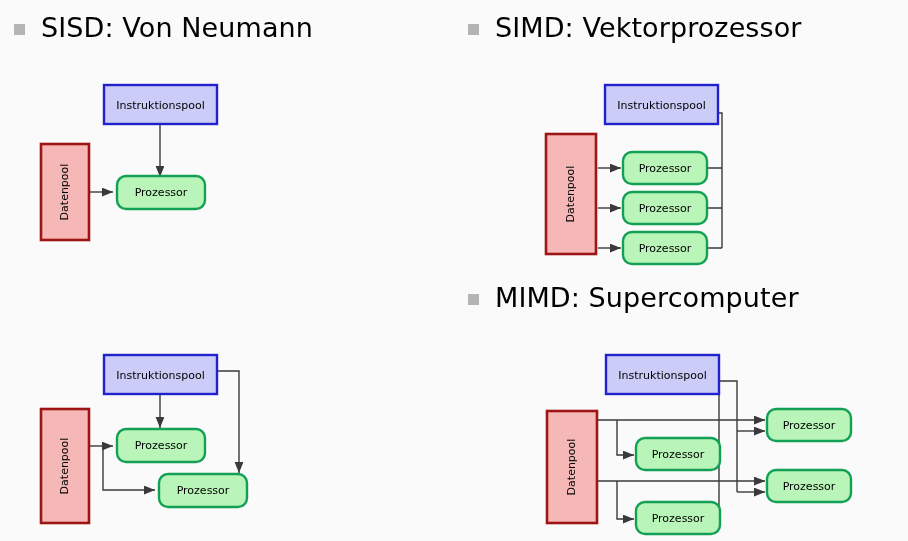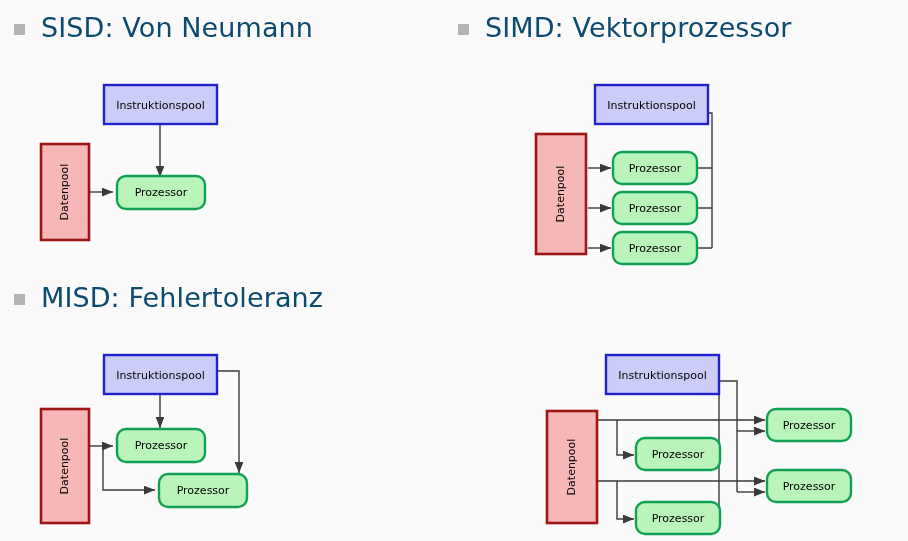--- a/index.html
+++ b/index.html
@@ -17,21 +17,21 @@
     position: relative;
     width: 908px;
     height: 541px;
   }
   .quadrant {
     position: absolute;
     width: 454px;
     height: 270px;
   }
   .q-tl { left: 0;   top: 0;   }
-  .q-tr { left: 444px; top: 0; }
+  .q-tr { left: 454px; top: 0; }
   .q-bl { left: 0;   top: 270px; }
   .q-br { left: 454px; top: 270px; }
 
   .heading {
     position: absolute;
     display: flex;
     align-items: center;
     gap: 16px;
     left: 14px;
     top: 14px;
@@ -41,21 +41,21 @@
     width: 11px;
     height: 11px;
     background: #b4b4b4;
     flex: 0 0 auto;
     position: relative;
     top: 2px;
   }
   .heading-text {
     font-size: 27px;
     line-height: 1;
-    color: #0c4a6e;
+    color: #000000;
     font-weight: 400;
     letter-spacing: 0.1px;
   }
 
   .diagram {
     position: absolute;
     left: 0;
     top: 58px;
     width: 454px;
     height: 212px;
@@ -182,63 +182,63 @@
         </g>
         <g>
           <rect class="proc-rect" x="169" y="174" width="84" height="32" rx="9" ry="9"></rect>
           <text class="box-label" x="211" y="190.5">Prozessor</text>
         </g>
       </svg>
     </div>
   </div>
 
   <div class="quadrant q-bl">
+    <div class="diagram">
+      <svg width="454" height="212" viewBox="0 0 454 212">
+        <defs>
+          <marker id="arrC" markerWidth="9" markerHeight="9" refX="8" refY="3.2" orient="auto" markerUnits="strokeWidth">
+            <path d="M0,0 L8,3.2 L0,6.4 z" fill="#3a3a3a"></path>
+          </marker>
+        </defs>
+
+        <path class="wire" d="M160,66 L160,100" marker-end="url(#arrC)"></path>
+
+        <path class="wire" d="M217,43 L239,43 L239,145" marker-end="url(#arrC)"></path>
+
+        <path class="wire" d="M89,118 L113,118" marker-end="url(#arrC)"></path>
+
+        <path class="wire" d="M103,118 L103,162 L155,162" marker-end="url(#arrC)"></path>
+
+        <g>
+          <rect class="ipool-rect" x="104" y="27" width="113" height="39"></rect>
+          <text class="box-label" x="160.5" y="47.5">Instruktionspool</text>
+        </g>
+
+        <g>
+          <rect class="dpool-rect" x="41" y="81" width="48" height="114"></rect>
+          <text class="box-label-vert" x="65" y="138" transform="rotate(-90 65 138)">Datenpool</text>
+        </g>
+
+        <g>
+          <rect class="proc-rect" x="117" y="101" width="88" height="33" rx="9" ry="9"></rect>
+          <text class="box-label" x="161" y="118">Prozessor</text>
+        </g>
+        <g>
+          <rect class="proc-rect" x="159" y="146" width="88" height="33" rx="9" ry="9"></rect>
+          <text class="box-label" x="203" y="163">Prozessor</text>
+        </g>
+      </svg>
+    </div>
+  </div>
+
+  <div class="quadrant q-br">
     <div class="heading">
       <span class="bullet"></span>
-      <span class="heading-text">MISD: Fehlertoleranz</span>
-    </div>
-    <div class="diagram">
-      <svg width="454" height="212" viewBox="0 0 454 212">
-        <defs>
-          <marker id="arrC" markerWidth="9" markerHeight="9" refX="8" refY="3.2" orient="auto" markerUnits="strokeWidth">
-            <path d="M0,0 L8,3.2 L0,6.4 z" fill="#3a3a3a"></path>
-          </marker>
-        </defs>
-
-        <path class="wire" d="M160,66 L160,100" marker-end="url(#arrC)"></path>
-
-        <path class="wire" d="M217,43 L239,43 L239,145" marker-end="url(#arrC)"></path>
-
-        <path class="wire" d="M89,118 L113,118" marker-end="url(#arrC)"></path>
-
-        <path class="wire" d="M103,118 L103,162 L155,162" marker-end="url(#arrC)"></path>
-
-        <g>
-          <rect class="ipool-rect" x="104" y="27" width="113" height="39"></rect>
-          <text class="box-label" x="160.5" y="47.5">Instruktionspool</text>
-        </g>
-
-        <g>
-          <rect class="dpool-rect" x="41" y="81" width="48" height="114"></rect>
-          <text class="box-label-vert" x="65" y="138" transform="rotate(-90 65 138)">Datenpool</text>
-        </g>
-
-        <g>
-          <rect class="proc-rect" x="117" y="101" width="88" height="33" rx="9" ry="9"></rect>
-          <text class="box-label" x="161" y="118">Prozessor</text>
-        </g>
-        <g>
-          <rect class="proc-rect" x="159" y="146" width="88" height="33" rx="9" ry="9"></rect>
-          <text class="box-label" x="203" y="163">Prozessor</text>
-        </g>
-      </svg>
-    </div>
-  </div>
-
-  <div class="quadrant q-br">
+      <span class="heading-text">MIMD: Supercomputer</span>
+    </div>
     <div class="diagram">
       <svg width="454" height="212" viewBox="0 0 454 212">
         <defs>
           <marker id="arrD" markerWidth="9" markerHeight="9" refX="8" refY="3.2" orient="auto" markerUnits="strokeWidth">
             <path d="M0,0 L8,3.2 L0,6.4 z" fill="#3a3a3a"></path>
           </marker>
         </defs>
 
         <path class="wire" d="M265,66 L265,182 L250,182" marker-end="url(#arrD)"></path>
         <path class="wire" d="M265,117 L250,117" marker-end="url(#arrD)"></path>

